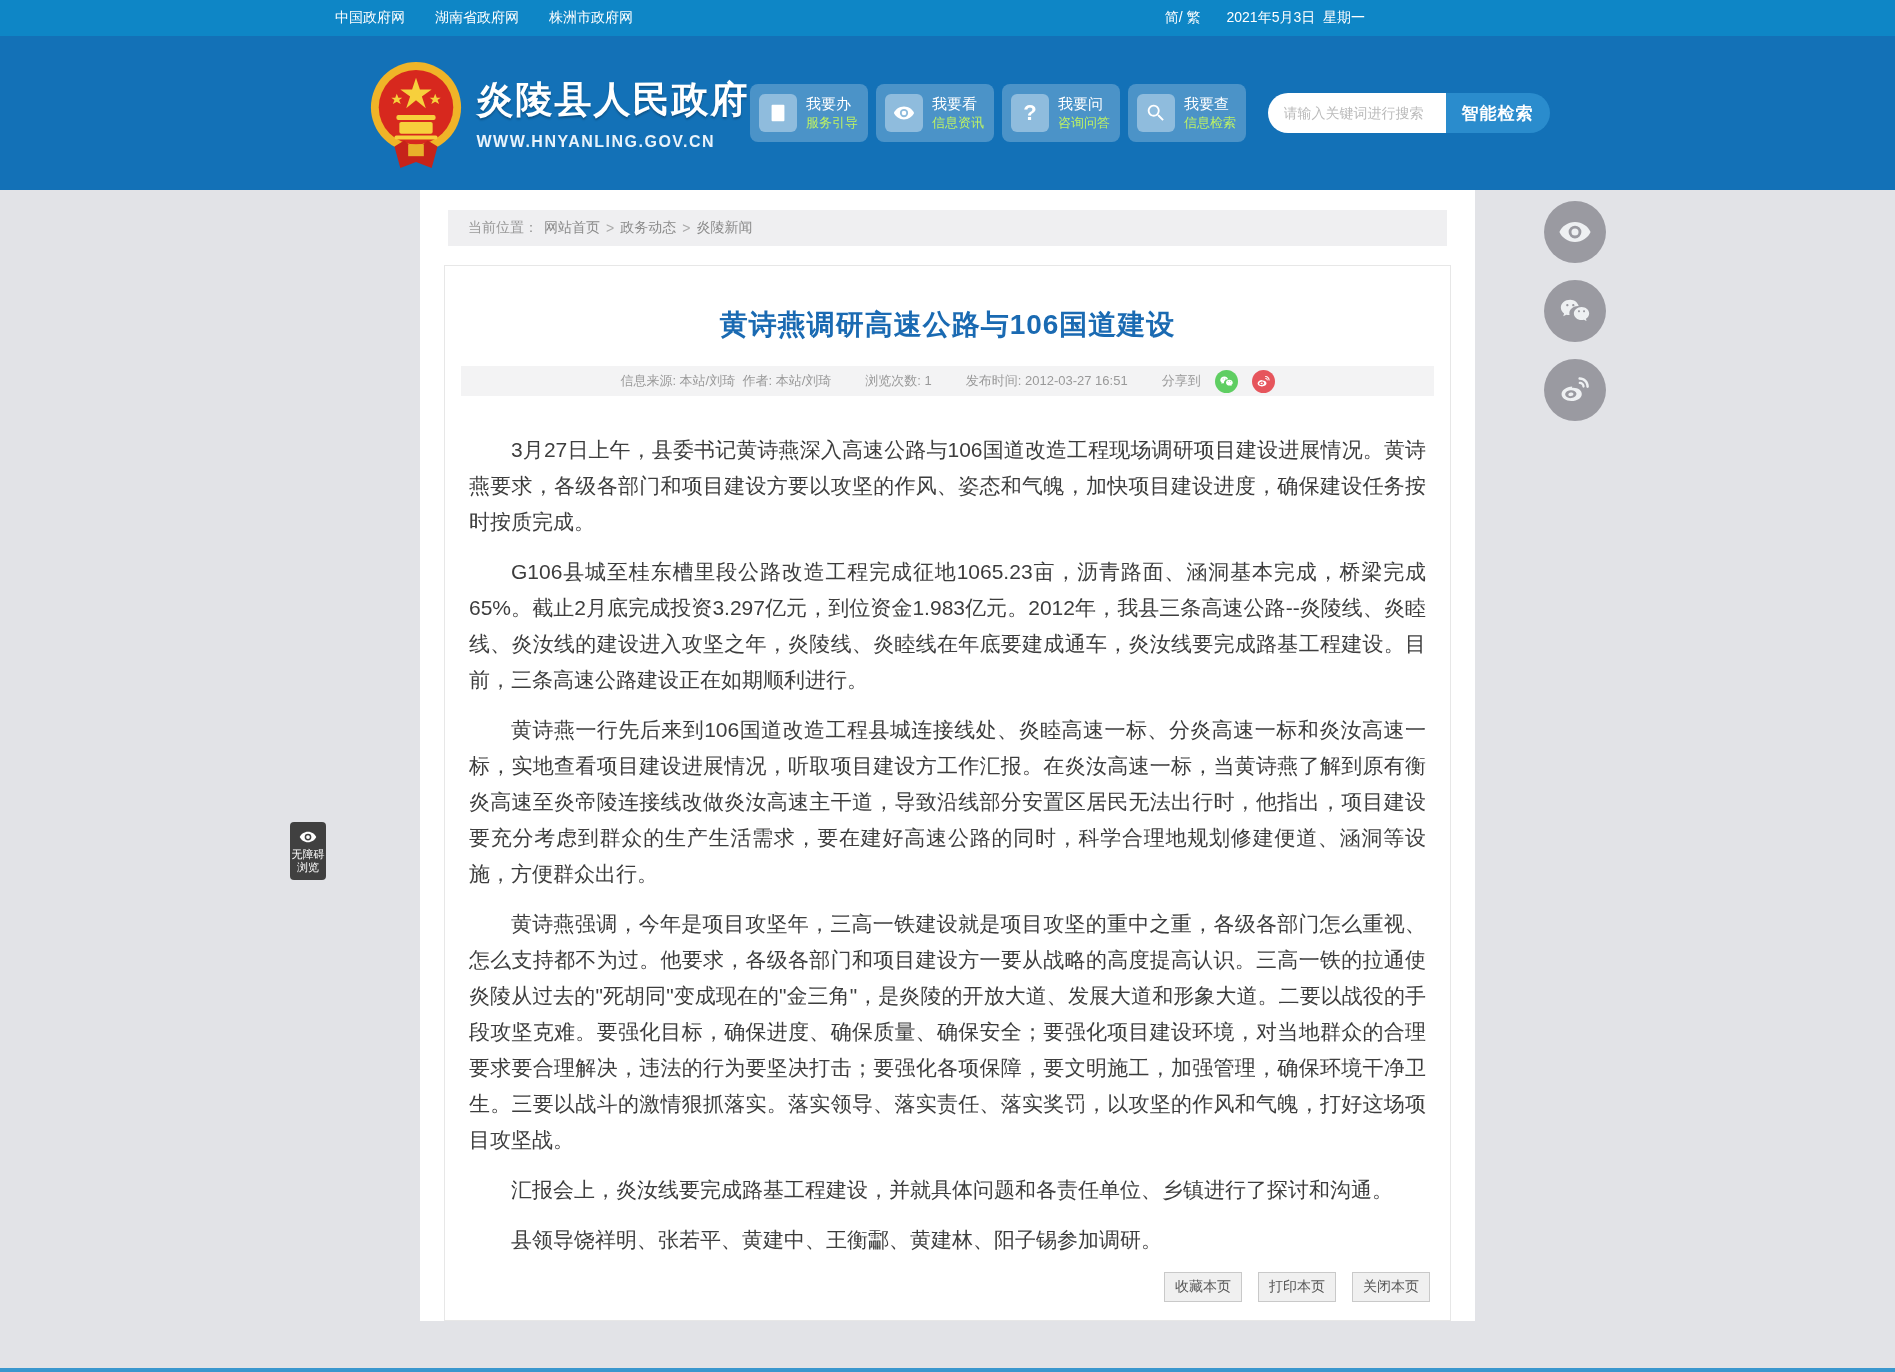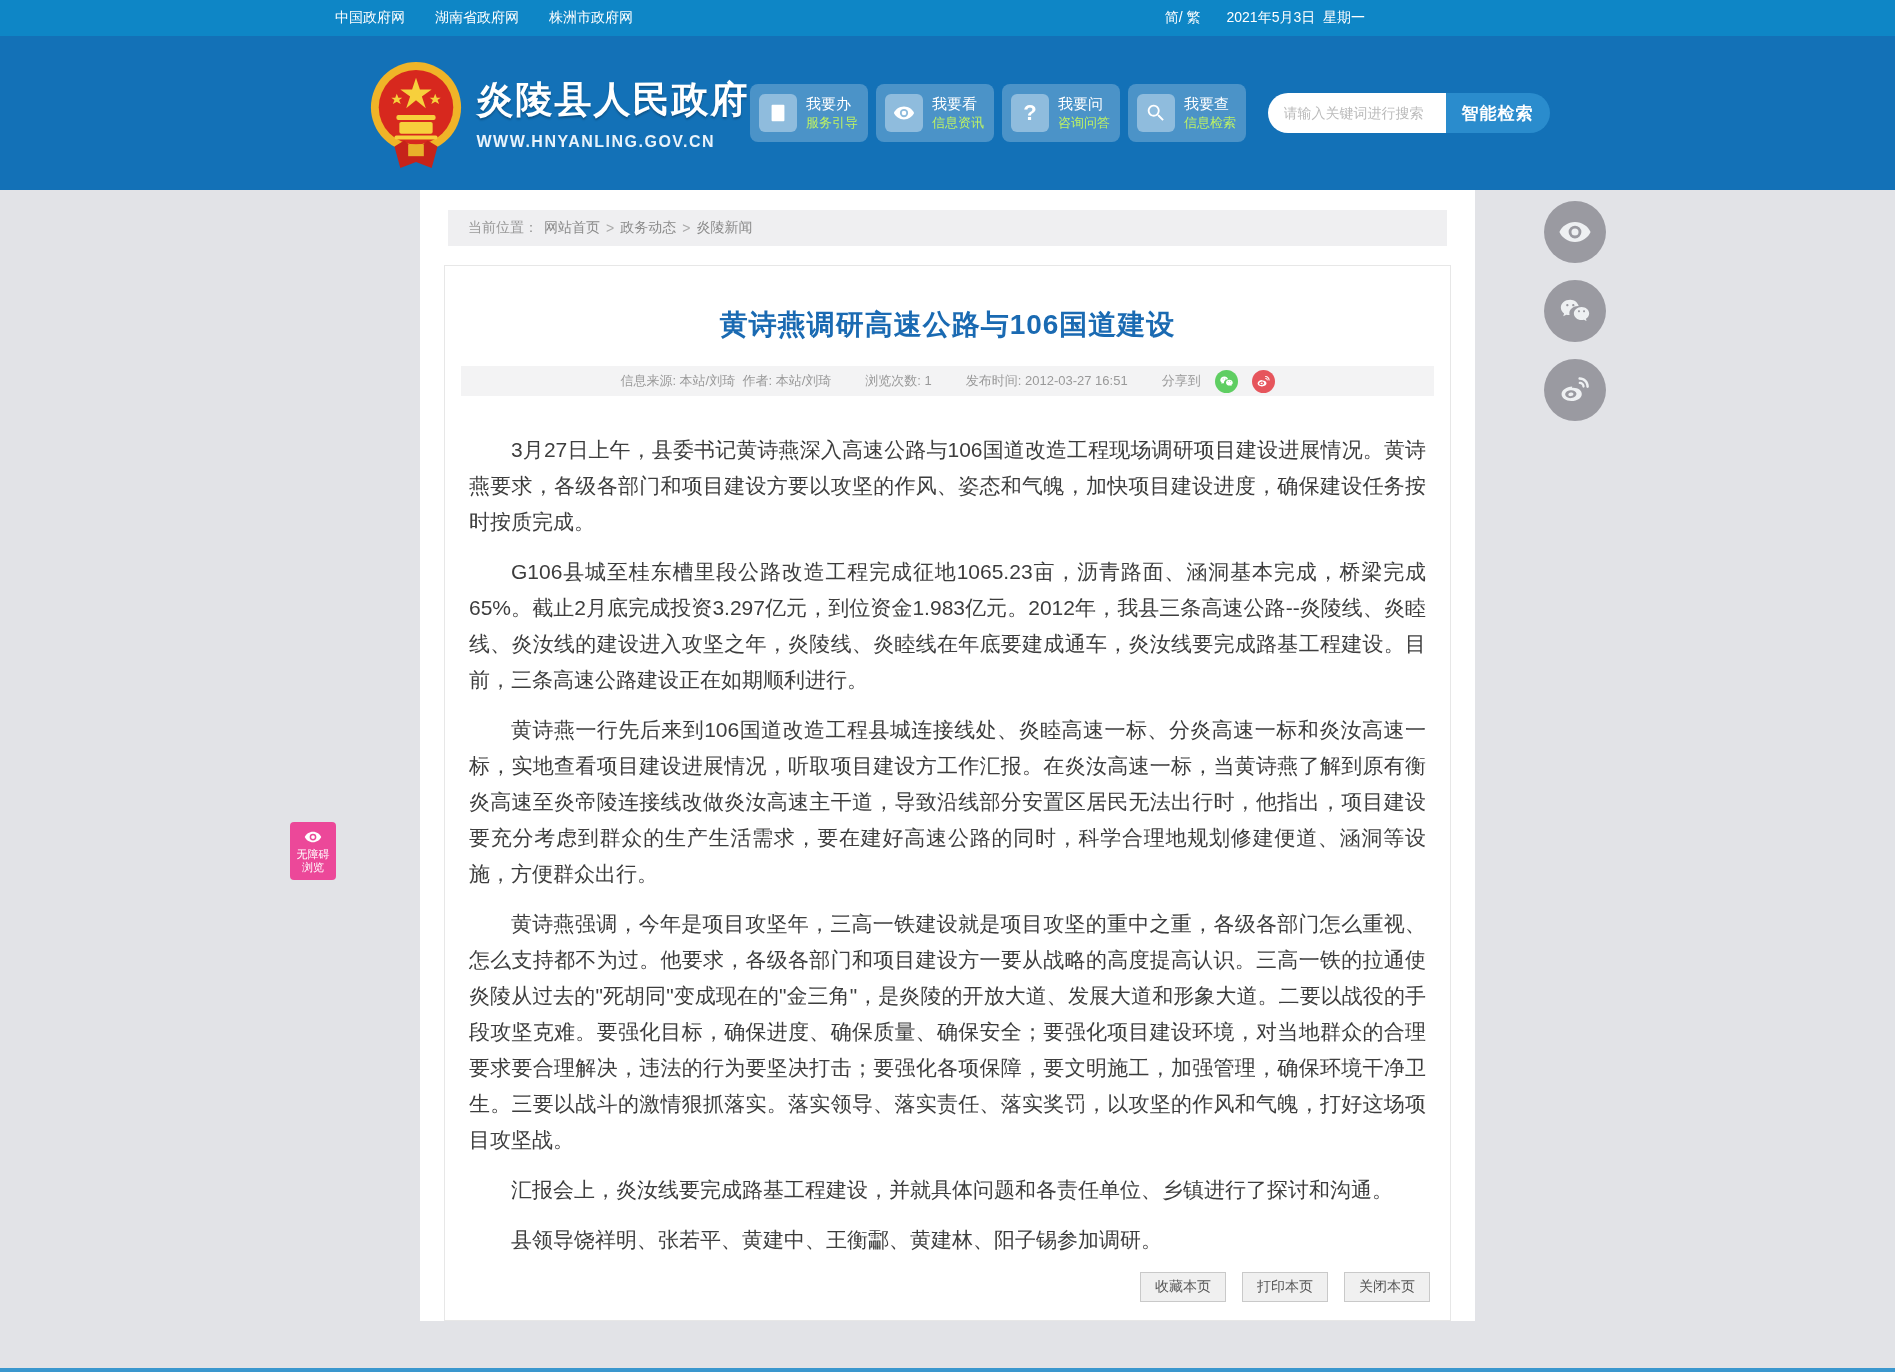--- a/index.html
+++ b/index.html
@@ -45,25 +45,25 @@
   .meta { margin:22px 16px 0; height:30px; background:#f3f3f4; display:flex; align-items:center; justify-content:center; gap:34px; font-size:13px; color:#999; }
   .meta span { white-space:pre; }
   .share { display:flex; align-items:center; gap:14px; }
   .share .sicon { width:23px; height:23px; border-radius:50%; display:flex; align-items:center; justify-content:center; cursor:pointer; color:#fff; }
   .share .sicon svg { width:15px; height:15px; fill:#fff; }
   .share .wechat { background:#5fce62; }
   .share .weibo { background:#e6555c; }
   .article-body { margin:36px 24px 0; }
   .article-body p { font-size:21px; line-height:36px; color:#3d3d3d; text-indent:2em; margin-bottom:14px; text-align:justify; }
   .actions { display:flex; justify-content:flex-end; gap:16px; padding-right:20px; margin-top:14px; }
-  .actions button { width:86px; height:30px; border:1px solid #c9c9c9; background:#f0f0f0; color:#555; font-size:14px; cursor:pointer; }
+  .actions button { width:78px; height:30px; border:1px solid #c9c9c9; background:#f0f0f0; color:#555; font-size:14px; cursor:pointer; }
   
   .float-circle { position:absolute; left:1544px; width:62px; height:62px; border-radius:50%; background:#9a9aa1; display:flex; align-items:center; justify-content:center; cursor:pointer; color:#eef0f2; }
   .float-circle svg { width:34px; height:34px; fill:currentColor; }
-  .access-tag { position:absolute; left:290px; top:822px; width:46px; height:58px; background:#ec4899; border-radius:4px; display:flex; flex-direction:column; align-items:center; justify-content:center; cursor:pointer; color:#fff; }
+  .access-tag { position:absolute; left:290px; top:822px; width:36px; height:58px; background:#404040; border-radius:4px; display:flex; flex-direction:column; align-items:center; justify-content:center; cursor:pointer; color:#fff; }
   .access-tag svg { width:18px; height:18px; fill:#fff; }
   .access-tag .t { font-size:11px; line-height:13px; text-align:center; margin-top:2px; }
   
   .navband { height:59px; background:#3a97ce; display:flex; align-items:center; justify-content:center; gap:24px; }
   .navband .nlabel { color:#fff; font-size:15px; }
   .navband select { width:146px; height:26px; font-size:13px; color:#333; border:1px solid #7f7f7f; background:#fff; cursor:pointer; }
 </style>
 </head>
 <body>
 

